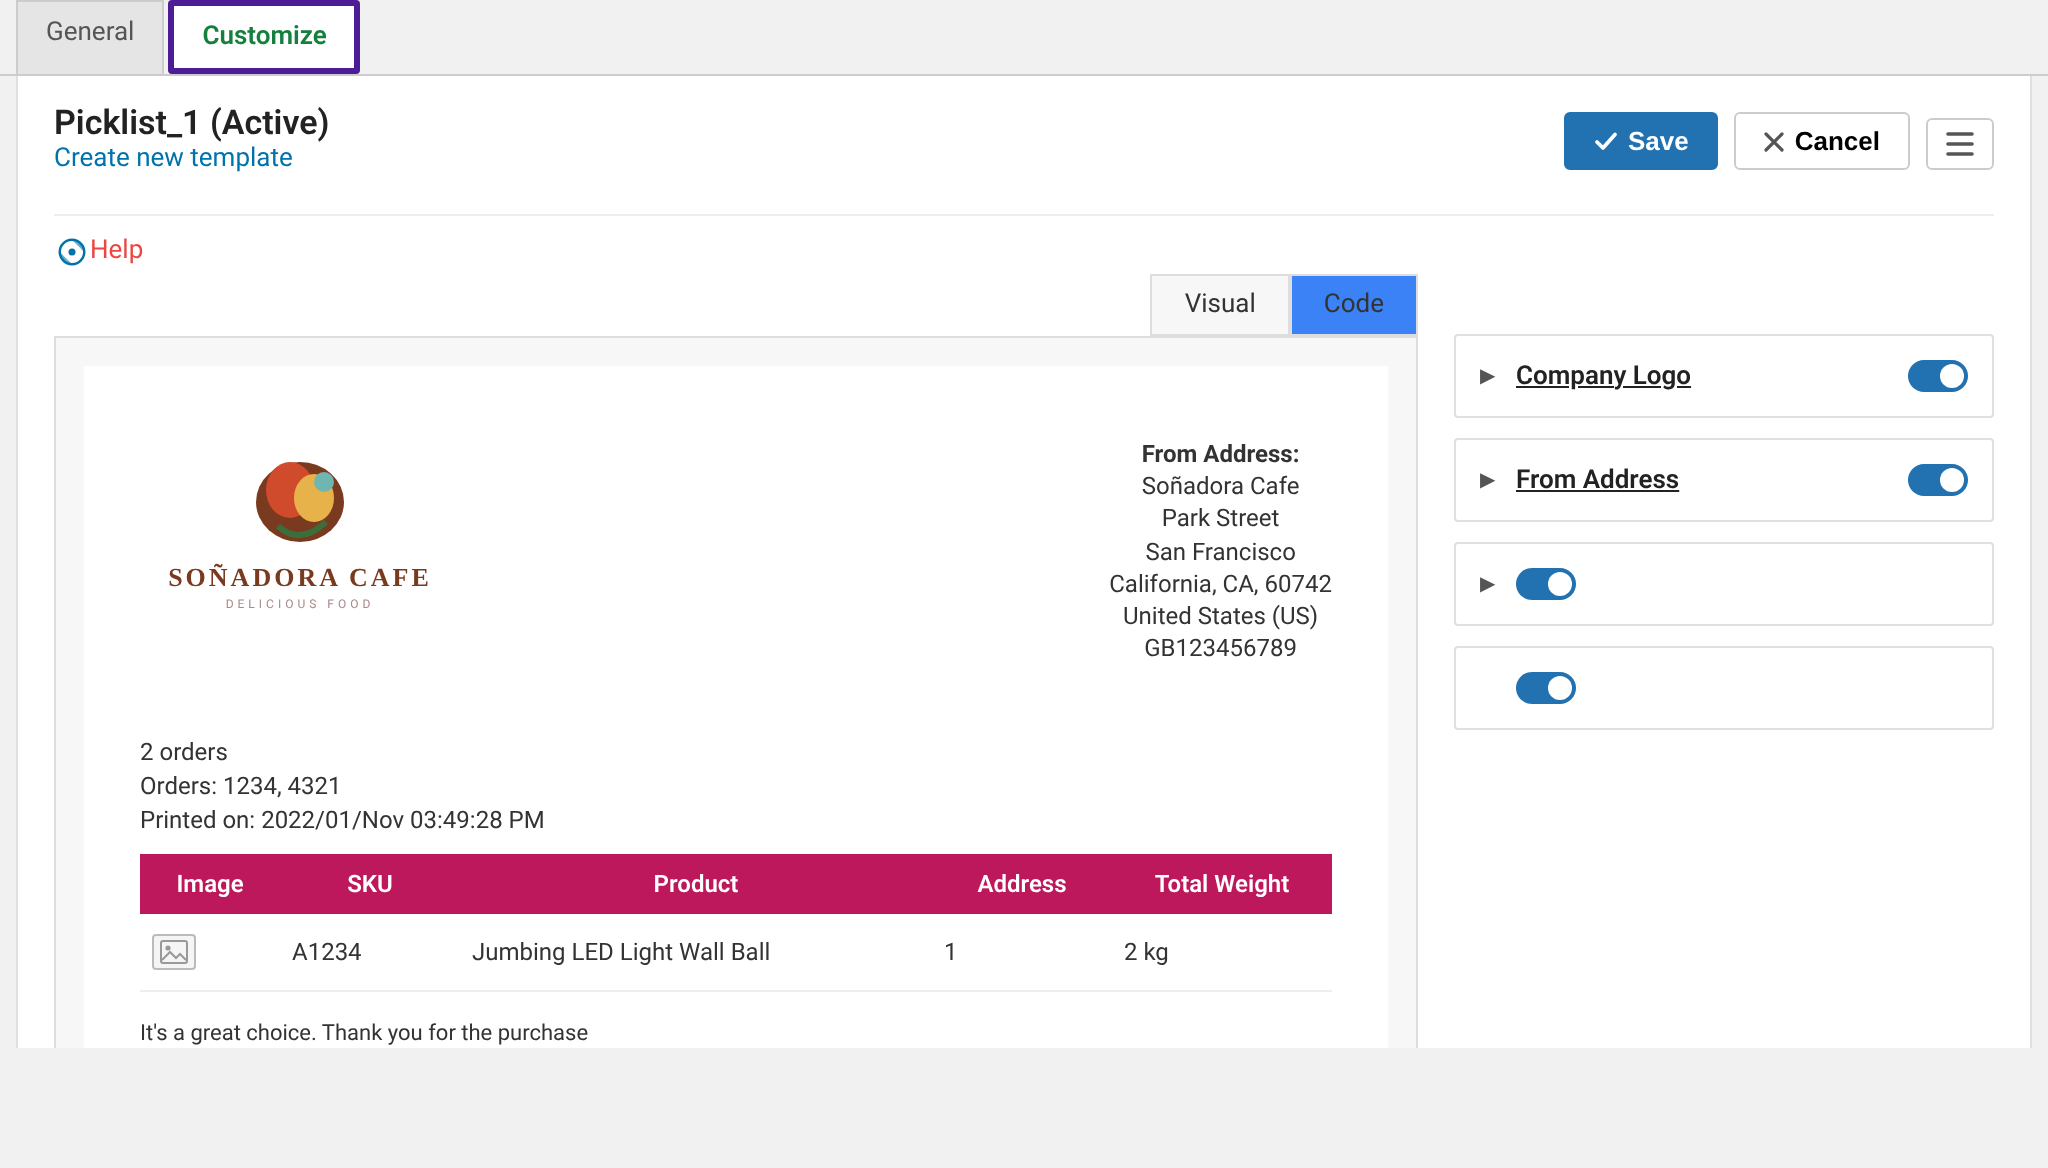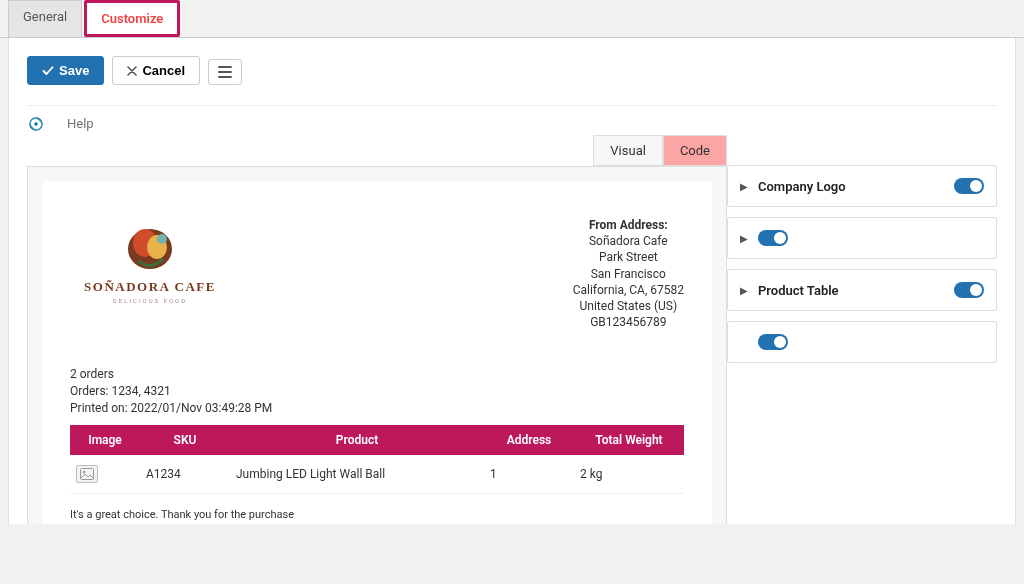--- a/index.html
+++ b/index.html
@@ -2,47 +2,47 @@
 <html><head>
 <meta charset="utf-8">
 <style>
   * { box-sizing: border-box; margin: 0; padding: 0; }
   body { font-family: -apple-system, BlinkMacSystemFont, "Segoe UI", Roboto, Arial, sans-serif; font-size: 13px; color: #333; background: #f1f1f1; }
   .page { width: 1024px; height: 524px; background: #f1f1f1; position: relative; }
 
   
   .tabbar { display: flex; padding: 0 8px; border-bottom: 1px solid #ccc; background: #f1f1f1; }
   .tab { padding: 8px 14px; font-size: 13px; color: #555; background: #e5e5e5; border: 1px solid #ccc; border-bottom: none; margin-right: 2px; cursor: pointer; }
-  .tab.active { background: #fff; font-weight: 600; color: #ef4444; border: 3px solid #be185d; border-radius: 2px; }
+  .tab.active { background: #fff; font-weight: 600; color: #15803d; border: 3px solid #4c1d95; border-radius: 2px; }
 
   
   .card { background: #fff; margin: 0 8px; border: 1px solid #e0e0e0; border-top: none; padding: 14px 18px 18px 18px; }
 
   
   .header-row { display: flex; align-items: flex-start; justify-content: space-between; margin-bottom: 10px; border-bottom: 1px solid #eee; padding-bottom: 20px;}
   .title-block h2 { font-size: 17px; font-weight: 600; color: #222; }
   .title-block a { font-size: 13px; color: #0073aa; text-decoration: none; }
   .btn-row { display: flex; gap: 8px; align-items: flex-end; margin-top: 4px;}
   .btn { display: inline-flex; align-items: center; gap: 5px; padding: 6px 14px; font-size: 13px; border-radius: 3px; border: 1px solid #ccc; background: #fff; cursor: pointer; font-weight: bold; }
   .btn.primary { background: #2271b1; border-color: #2271b1; color: #fff; font-weight: 600; }
   .btn.icononly { padding: 6px 9px; }
 
   
-  .help-row { display: flex; align-items: center; gap: 24px; color: #737373; font-size: 13px; margin-bottom: 4px; padding-left: 2px;}
+  .help-row { display: flex; align-items: center; gap: 2px; color: #ef4444; font-size: 13px; margin-bottom: 4px; padding-left: 2px;}
   .help-icon { width: 14px; height: 14px; }
 
   
-  .workarea { display: flex; }
+  .workarea { display: flex; gap: 18px; }
   .preview-col { flex: 1; }
   .side-col { width: 270px; }
 
   
   .preview-tabbar { display: flex; justify-content: flex-end; gap: 0; margin-bottom: 0; }
   .ptab { padding: 7px 16px; font-size: 13px; border: 1px solid #ddd; background: #f7f7f7; cursor: pointer; }
-  .ptab.active { background: #fca5a5; }
+  .ptab.active { background: #3b82f6; }
   .preview-box { border: 1px solid #ddd; background: #f7f7f7; padding: 14px; min-height: 410px; }
   .paper { background: #fff; padding: 36px 28px 28px 28px; min-height: 380px; font-size: 12px; color: #333; }
 
   .paper-top { display: flex; justify-content: space-between; margin-bottom: 36px; }
   .logo-block { width: 160px; text-align: center; }
   .logo-graphic { width: 70px; height: 60px; margin: 0 auto 2px auto; position: relative; }
   .logo-name { font-family: Georgia, serif; font-size: 13px; letter-spacing: 1.5px; color: #7a3a1f; font-weight: 600; }
   .logo-sub { font-size: 6px; letter-spacing: 2px; color: #a88; margin-top: 2px; }
   .from-block { font-size: 12px; line-height: 1.35; text-align: center; }
   .from-block .lbl { font-weight: 700; }
@@ -55,41 +55,45 @@
   .imgph { display: inline-flex; width: 22px; height: 18px; border: 1px solid #bbb; border-radius: 2px; align-items: center; justify-content: center; background: #f5f5f5;}
   .imgph svg { width: 14px; height: 12px; }
 
   .footer-note { font-size: 11px; color: #333; margin-top: 14px; }
 
   
   .panel { border: 1px solid #e0e0e0; border-radius: 2px; background: #fff; margin-bottom: 10px; }
   .panel-row { display: flex; align-items: center; padding: 12px 12px; gap: 10px; }
   .panel-row .chev { width: 8px; color: #555; font-size: 10px; visibility: hidden; }
   .panel-row.has-chev .chev { visibility: visible; }
-  .panel-row .plabel { flex: 1; font-size: 13px; font-weight: 600; color: #222; }
+  .panel-row .plabel { flex: 1; font-size: 13px; font-weight: 600; color: #222; text-decoration: underline; }
   .toggle { position: relative; width: 30px; height: 16px; background: #2271b1; border-radius: 10px; cursor: pointer; }
   .toggle::after { content: ""; position: absolute; right: 2px; top: 2px; width: 12px; height: 12px; background: #fff; border-radius: 50%; }
 
   .check { width: 12px; height: 12px; }
   .x { width: 10px; height: 10px; }
   .ham { width: 14px; height: 12px; }
 </style>
 </head>
 <body>
 
 <div class="page">
 
   <div class="tabbar">
     <div class="tab">General</div>
     <div class="tab active">Customize</div>
   </div>
 
   <div class="card">
 
     <div class="header-row">
+      <div class="title-block">
+        <h2>Picklist_1 (Active)</h2>
+        <a href="#">Create new template</a>
+      </div>
       <div class="btn-row">
         <button class="btn primary">
           <svg class="check" viewBox="0 0 16 16">
               <path d="M2 8 L6 12 L14 3" stroke="#fff" stroke-width="2.5" fill="none" stroke-linecap="round" stroke-linejoin="round"></path>
             </svg>
           <span>Save</span>
         </button>
         <button class="btn">
           <svg class="x" viewBox="0 0 10 10">
               <path d="M1 1 L9 9 M9 1 L1 9" stroke="#555" stroke-width="1.6" stroke-linecap="round"></path>
@@ -136,21 +140,21 @@
                   </svg>
                 </div>
                 <div class="logo-name">SOÑADORA CAFE</div>
                 <div class="logo-sub">DELICIOUS FOOD</div>
               </div>
               <div class="from-block">
                 <div class="lbl">From Address:</div>
                 <div>Soñadora Cafe</div>
                 <div>Park Street</div>
                 <div>San Francisco</div>
-                <div>California, CA, 67582</div>
+                <div>California, CA, 60742</div>
                 <div>United States (US)</div>
                 <div>GB123456789</div>
               </div>
             </div>
 
             <div class="orders-block">
               <div>2 orders</div>
               <div>Orders: 1234, 4321</div>
               <div>Printed on: 2022/01/Nov 03:49:28 PM</div>
             </div>
@@ -194,27 +198,27 @@
         <div class="panel">
           <div class="panel-row has-chev">
             <span class="chev">▶</span>
             <span class="plabel">Company Logo</span>
             <span class="toggle"></span>
           </div>
         </div>
         <div class="panel">
           <div class="panel-row has-chev">
             <span class="chev">▶</span>
+            <span class="plabel">From Address</span>
             <span class="toggle"></span>
           </div>
         </div>
         <div class="panel">
           <div class="panel-row has-chev">
             <span class="chev">▶</span>
-            <span class="plabel">Product Table</span>
             <span class="toggle"></span>
           </div>
         </div>
         <div class="panel">
           <div class="panel-row">
             <span class="chev">▶</span>
             <span class="toggle"></span>
           </div>
         </div>
       </div>

